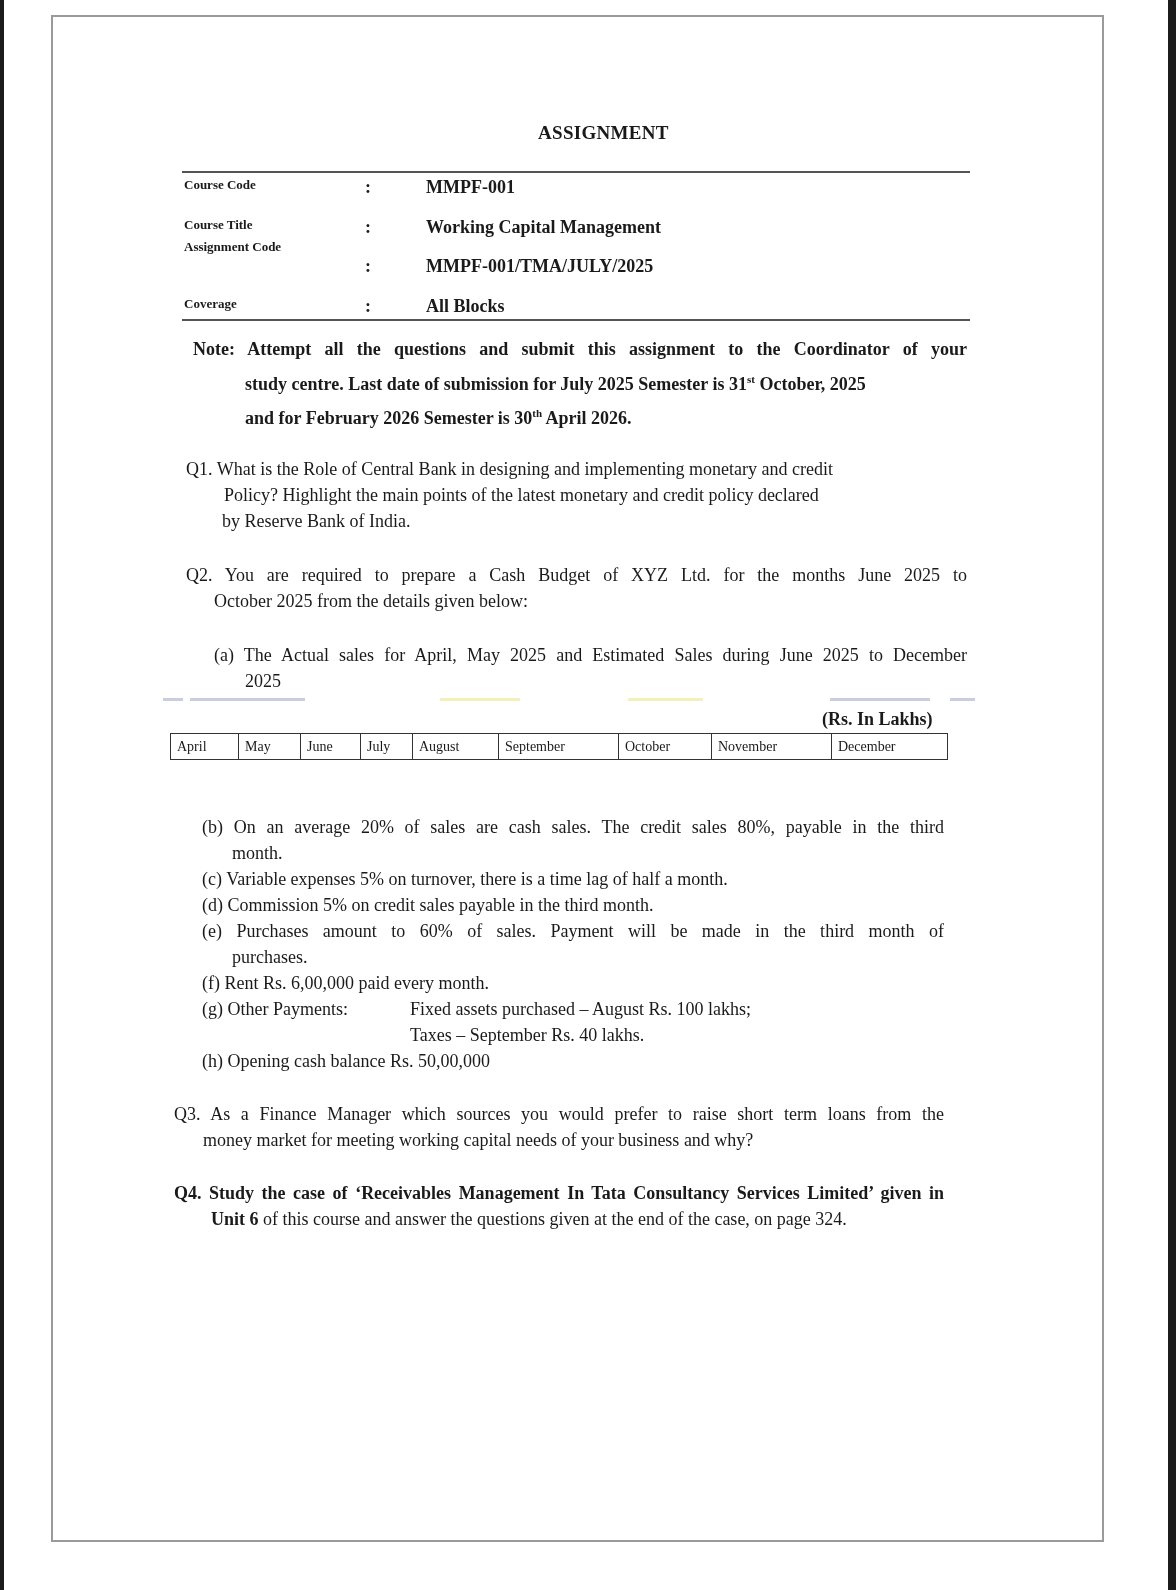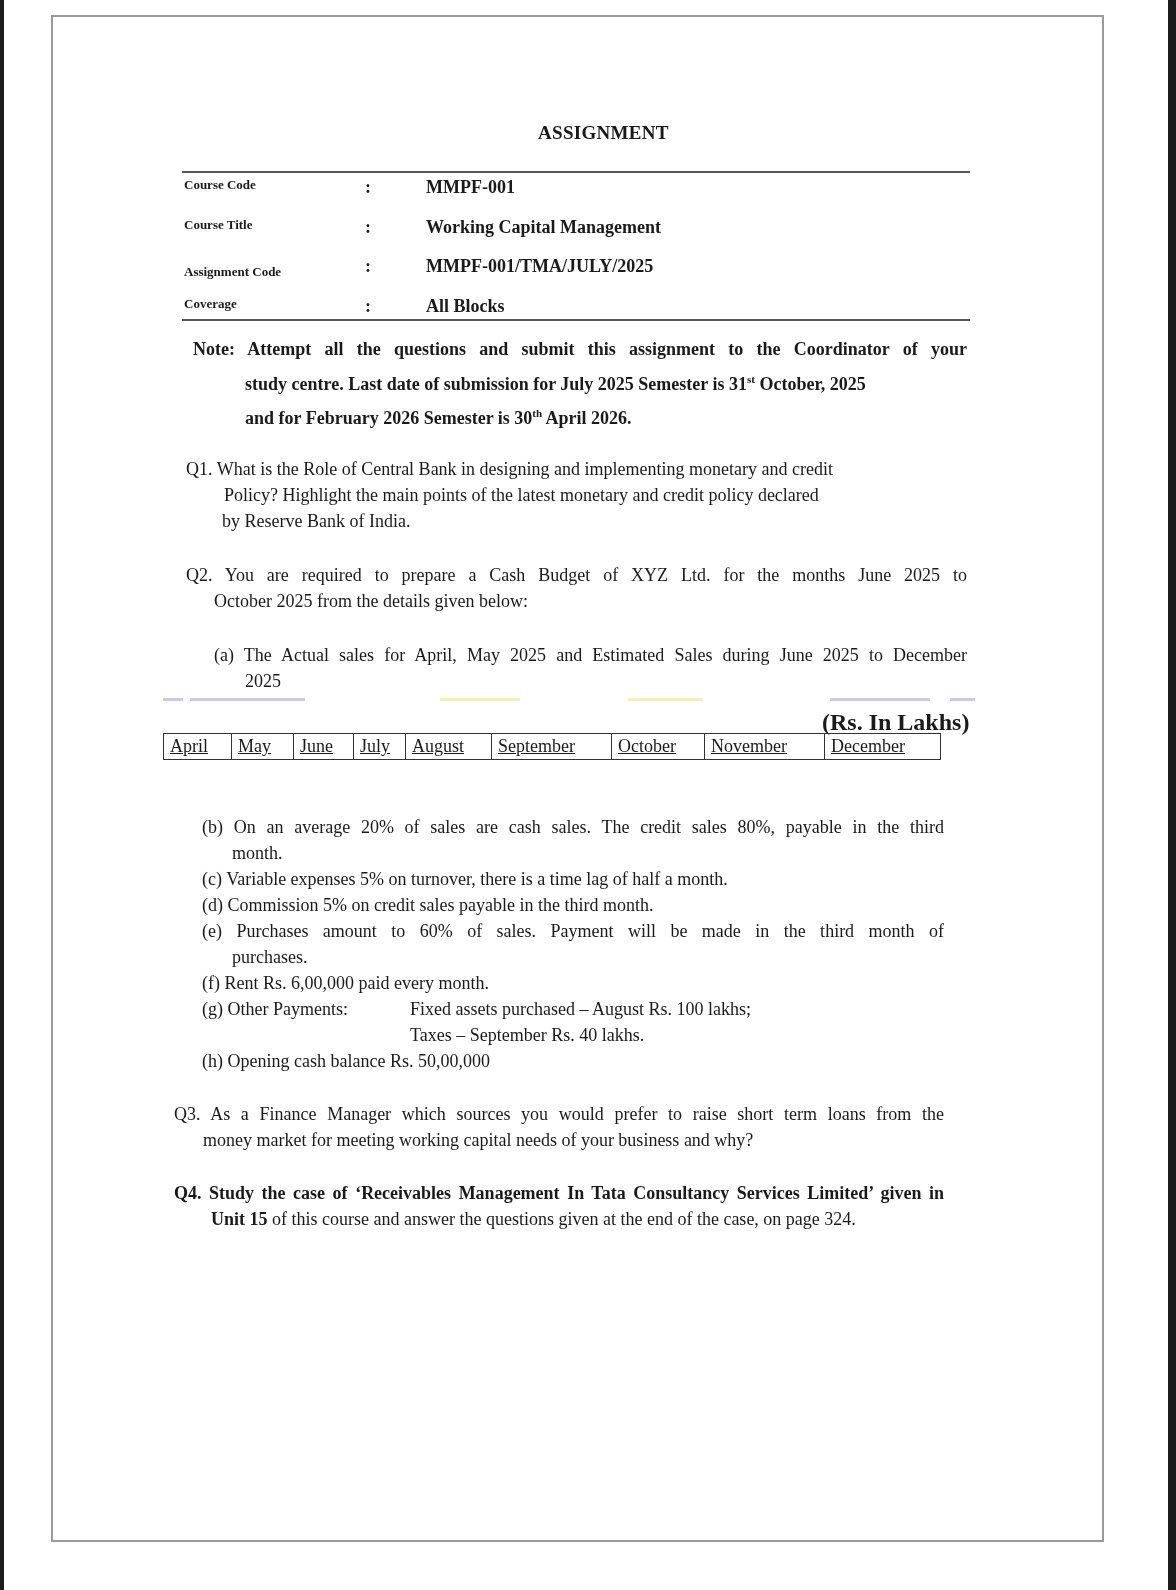--- a/index.html
+++ b/index.html
@@ -20,28 +20,27 @@
   .rule { position: absolute; left: 182px; width: 788px; height: 0; border-top: 2px solid #555; }
   .meta-label { left: 184px; font-size: 13px; font-weight: bold; }
   .meta-colon { left: 365px; font-size: 18px; font-weight: bold; }
   .meta-value { left: 426px; font-size: 18px; font-weight: bold; }
   .note { font-size: 18px; font-weight: bold; }
   .note sup { font-size: 11px; }
   .body-text { font-size: 18px; }
   .just { text-align: justify; text-align-last: justify; }
   .deco { position: absolute; height: 3px; top: 698px; }
   table.sales {
-    position: absolute; left: 163px; top: 733px; border-collapse: collapse;
-    font-size: 18px;
-    text-decoration: underline;
+    position: absolute; left: 170px; top: 733px; border-collapse: collapse;
+    font-size: 14px;
   }
   table.sales td {
     border: 1.5px solid #333; padding: 0 6px; height: 25px; line-height: 25px; text-align: left;
   }
-  .unit { left: 822px; top: 709px; font-size: 24px; font-weight: bold; }
+  .unit { left: 822px; top: 709px; font-size: 18px; font-weight: bold; }
   b.inline { font-weight: bold; }
 </style>
 </head>
 <body>
 
 <div class="edge-left"></div>
 <div class="edge-right"></div>
 <div class="page-frame"></div>
 
 <div class="abs title">ASSIGNMENT</div>
@@ -49,21 +48,21 @@
 <div class="rule" style="top:171px;"></div>
 
 <div class="abs meta-label" style="top:177px;">Course Code</div>
 <div class="abs meta-colon" style="top:177px;">:</div>
 <div class="abs meta-value" style="top:177px;">MMPF-001</div>
 
 <div class="abs meta-label" style="top:217px;">Course Title</div>
 <div class="abs meta-colon" style="top:217px;">:</div>
 <div class="abs meta-value" style="top:217px;">Working Capital Management</div>
 
-<div class="abs meta-label" style="top:264px;">Assignment Code</div>
+<div class="abs meta-label" style="top:239px;">Assignment Code</div>
 <div class="abs meta-colon" style="top:256px;">:</div>
 <div class="abs meta-value" style="top:256px;">MMPF-001/TMA/JULY/2025</div>
 
 <div class="abs meta-label" style="top:296px;">Coverage</div>
 <div class="abs meta-colon" style="top:296px;">:</div>
 <div class="abs meta-value" style="top:296px;">All Blocks</div>
 
 <div class="rule" style="top:319px;"></div>
 
 <div class="abs note just" style="left:193px; top:339px; width:774px;">Note: Attempt all the questions and submit this assignment to the Coordinator of your</div>
@@ -119,14 +118,14 @@
 <div class="abs body-text" style="left:202px; top:999px;">(g) Other Payments:</div>
 <div class="abs body-text" style="left:410px; top:999px;">Fixed assets purchased – August Rs. 100 lakhs;</div>
 <div class="abs body-text" style="left:410px; top:1025px;">Taxes – September Rs. 40 lakhs.</div>
 <div class="abs body-text" style="left:202px; top:1051px;">(h) Opening cash balance Rs. 50,00,000</div>
 
 <div class="abs body-text just" style="left:174px; top:1104px; width:770px;">Q3. As a Finance Manager which sources you would prefer to raise short term loans from the</div>
 <div class="abs body-text" style="left:203px; top:1130px;">money market for meeting working capital needs of your business and why?</div>
 
 <div class="abs body-text just" style="left:174px; top:1183px; width:770px;font-weight:bold;">Q4. Study the case of ‘Receivables Management In Tata Consultancy Services Limited’ given in</div>
 <div class="abs body-text" style="left:211px; top:1209px;">
-  <b class="inline">Unit 15</b><span> of this course and answer the questions given at the end of the case, on page 324.</span>
+  <b class="inline">Unit 6</b><span> of this course and answer the questions given at the end of the case, on page 324.</span>
 </div>
 
 </body></html>

